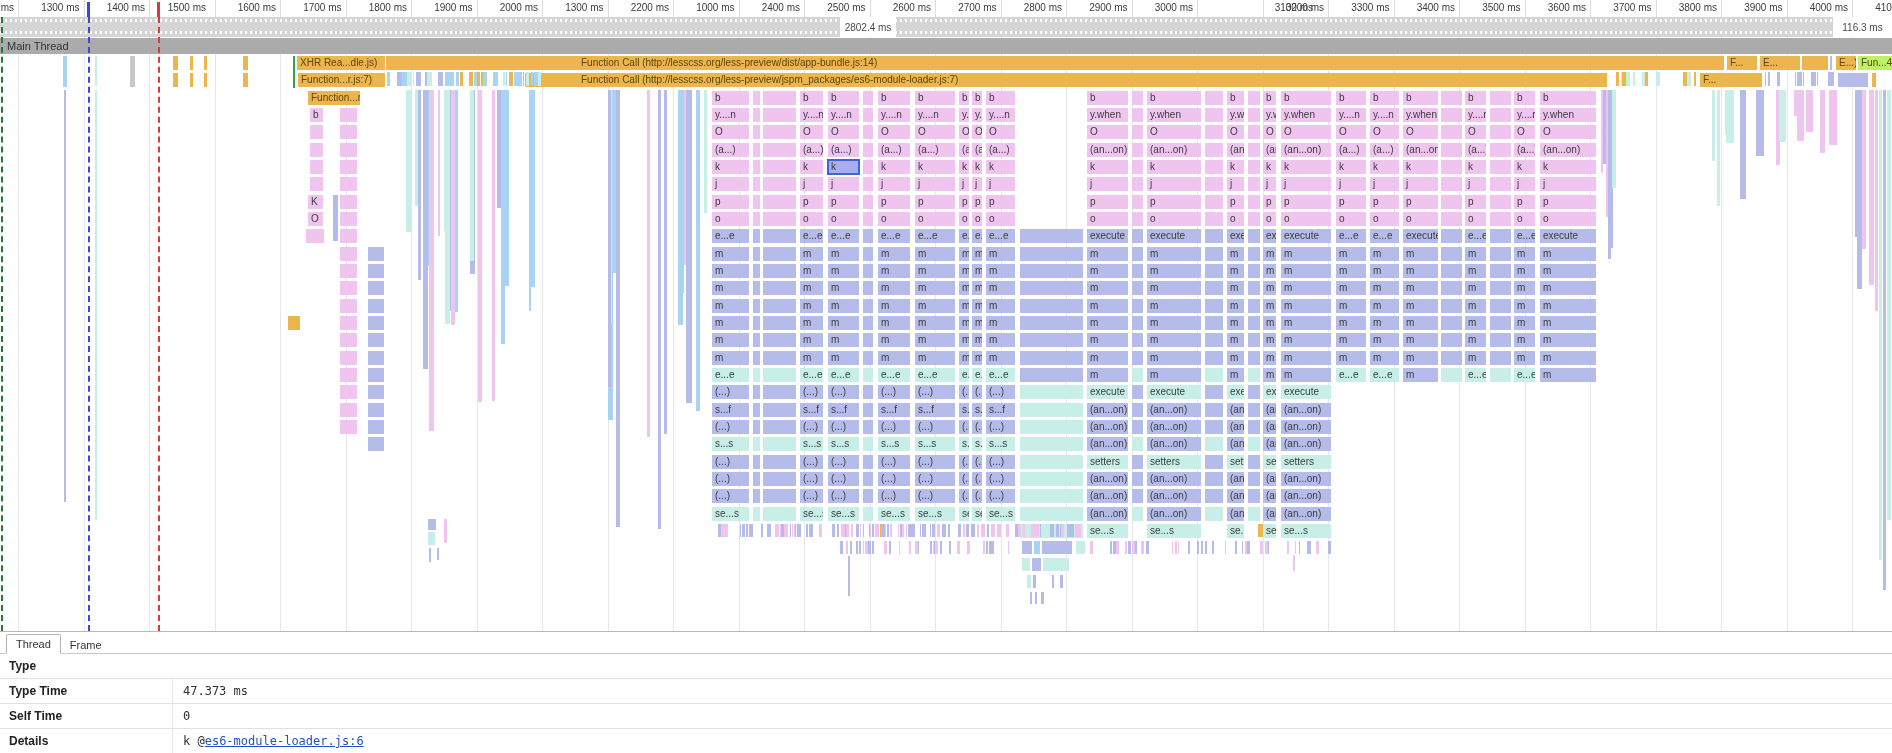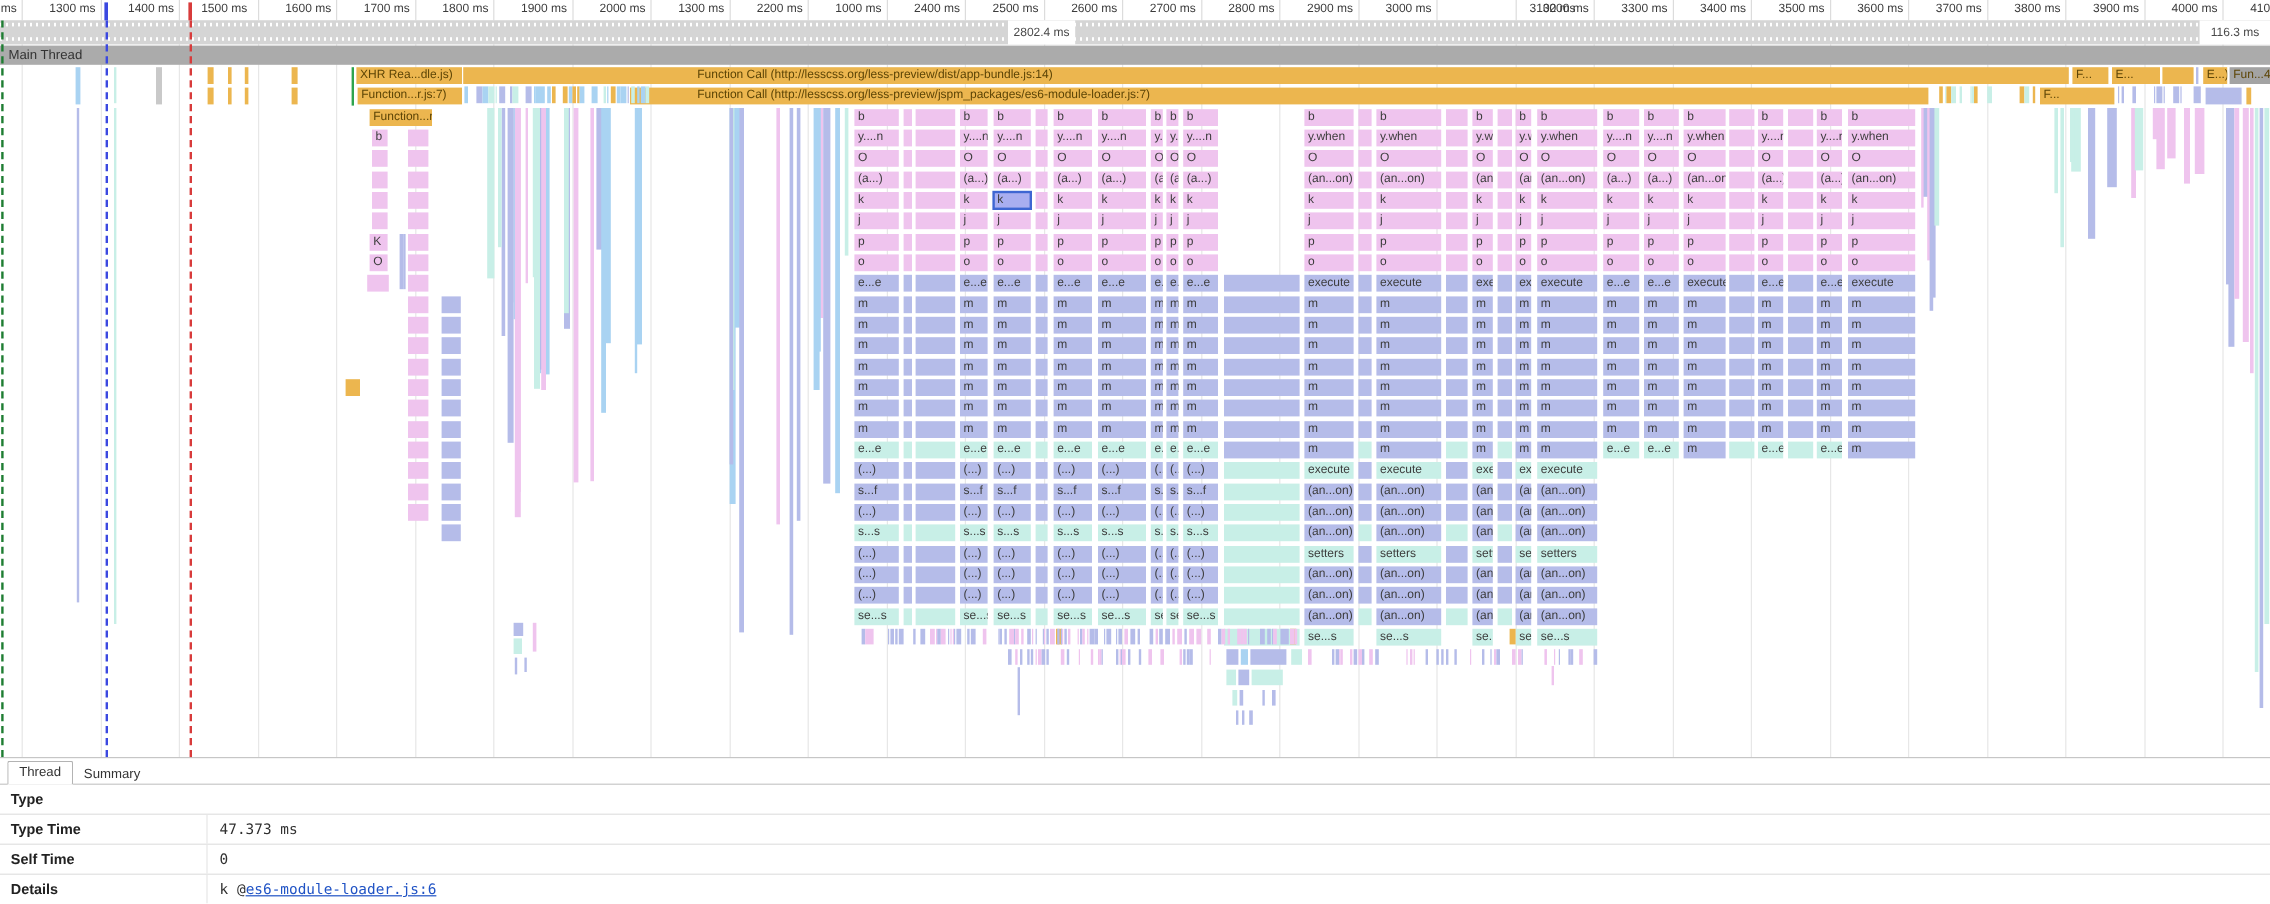--- a/index.html
+++ b/index.html
@@ -148,21 +148,21 @@
       <div class="bar or" style="left: 173px; top: 56px; width: 5px; height: 14px; background: rgb(236, 182, 79);"></div>
       <div class="bar or" style="left: 190px; top: 56px; width: 3px; height: 14px; background: rgb(236, 182, 79);"></div>
       <div class="bar or" style="left: 204px; top: 56px; width: 3px; height: 14px; background: rgb(236, 182, 79);"></div>
       <div class="bar or" style="left: 243px; top: 56px; width: 5px; height: 14px; background: rgb(236, 182, 79);"></div>
       <div class="bar or" style="left: 297px; top: 56px; width: 88px; height: 14px; background: rgb(236, 182, 79);">XHR Rea...dle.js)</div>
       <div class="bar or" style="left: 386px; top: 56px; width: 1338px; height: 14px; background: rgb(236, 182, 79);"><span style="display: inline-block; margin-left: 192px;">Function Call (http://lesscss.org/less-preview/dist/app-bundle.js:14)</span></div>
       <div class="bar or" style="left: 1727px; top: 56px; width: 30px; height: 14px; background: rgb(236, 182, 79);">F...</div>
       <div class="bar or" style="left: 1760px; top: 56px; width: 40px; height: 14px; background: rgb(236, 182, 79);">E...</div>
       <div class="bar or" style="left: 1802px; top: 56px; width: 26px; height: 14px; background: rgb(236, 182, 79);"></div>
       <div class="bar or" style="left: 1836px; top: 56px; width: 20px; height: 14px; background: rgb(236, 182, 79);">E...)</div>
-      <div class="bar or" style="left: 1858px; top: 56px; width: 34px; height: 14px; background: #a3a3a3;">Fun...4</div>
+      <div class="bar or" style="left: 1858px; top: 56px; width: 34px; height: 14px; background: #bef264;">Fun...4</div>
       <div class="bar or" style="left: 173px; top: 73px; width: 5px; height: 14px; background: rgb(236, 182, 79);"></div>
       <div class="bar or" style="left: 190px; top: 73px; width: 3px; height: 14px; background: rgb(236, 182, 79);"></div>
       <div class="bar or" style="left: 204px; top: 73px; width: 3px; height: 14px; background: rgb(236, 182, 79);"></div>
       <div class="bar or" style="left: 243px; top: 73px; width: 5px; height: 14px; background: rgb(236, 182, 79);"></div>
       <div class="bar or" style="left: 298px; top: 73px; width: 87px; height: 14px; background: rgb(236, 182, 79);">Function...r.js:7)</div>
       <div class="bar or" style="left: 525px; top: 73px; width: 1082px; height: 14px; background: rgb(236, 182, 79);"><span style="display: inline-block; margin-left: 53px;">Function Call (http://lesscss.org/less-preview/jspm_packages/es6-module-loader.js:7)</span></div>
       <div class="bar or" style="left: 1700px; top: 73px; width: 62px; height: 14px; background: rgb(236, 182, 79);">F...</div>
       <div class="bar pu" style="left: 1838px; top: 73px; width: 30px; height: 14px; background: rgb(181, 188, 233);"></div>
       <div class="bar or" style="left: 1872px; top: 73px; width: 4px; height: 14px; background: rgb(236, 182, 79);"></div>
       <div class="bar or" style="left: 308px; top: 91px; width: 52px; height: 14px; background: rgb(236, 182, 79);">Function...r.js:7)</div>
@@ -1173,21 +1173,21 @@
     </div>
 <div class="marker" style="left: 1px; top: 17px; height: 614px; width: 0px; border-left: 2px dashed rgb(30, 125, 50);"></div>
     <div class="marker" style="left: 88px; top: 17px; height: 614px; width: 0px; border-left: 2px dashed rgb(59, 72, 224);"></div>
     <div class="marker" style="left: 158px; top: 17px; height: 614px; width: 0px; border-left: 2px dashed rgb(216, 59, 59);"></div>
     <div class="marker" style="left: 293px; top: 56px; height: 32px; width: 0px; border-left: 2px solid rgb(45, 164, 78);"></div>
   </div>
 
 <div id="summary-panel">
   <div id="tabstrip">
     <div class="tab active">Thread</div>
-    <div class="tab">Summary</div>
+    <div class="tab">Frame</div>
   </div>
   <div id="summary-rows">
     <div class="sum-row">
       <div class="sum-label">Type</div>
     </div>
     <div class="sum-row">
       <div class="sum-label">Type Time</div>
       <div class="sum-value">
           <span>47.373 ms</span>
         </div>

